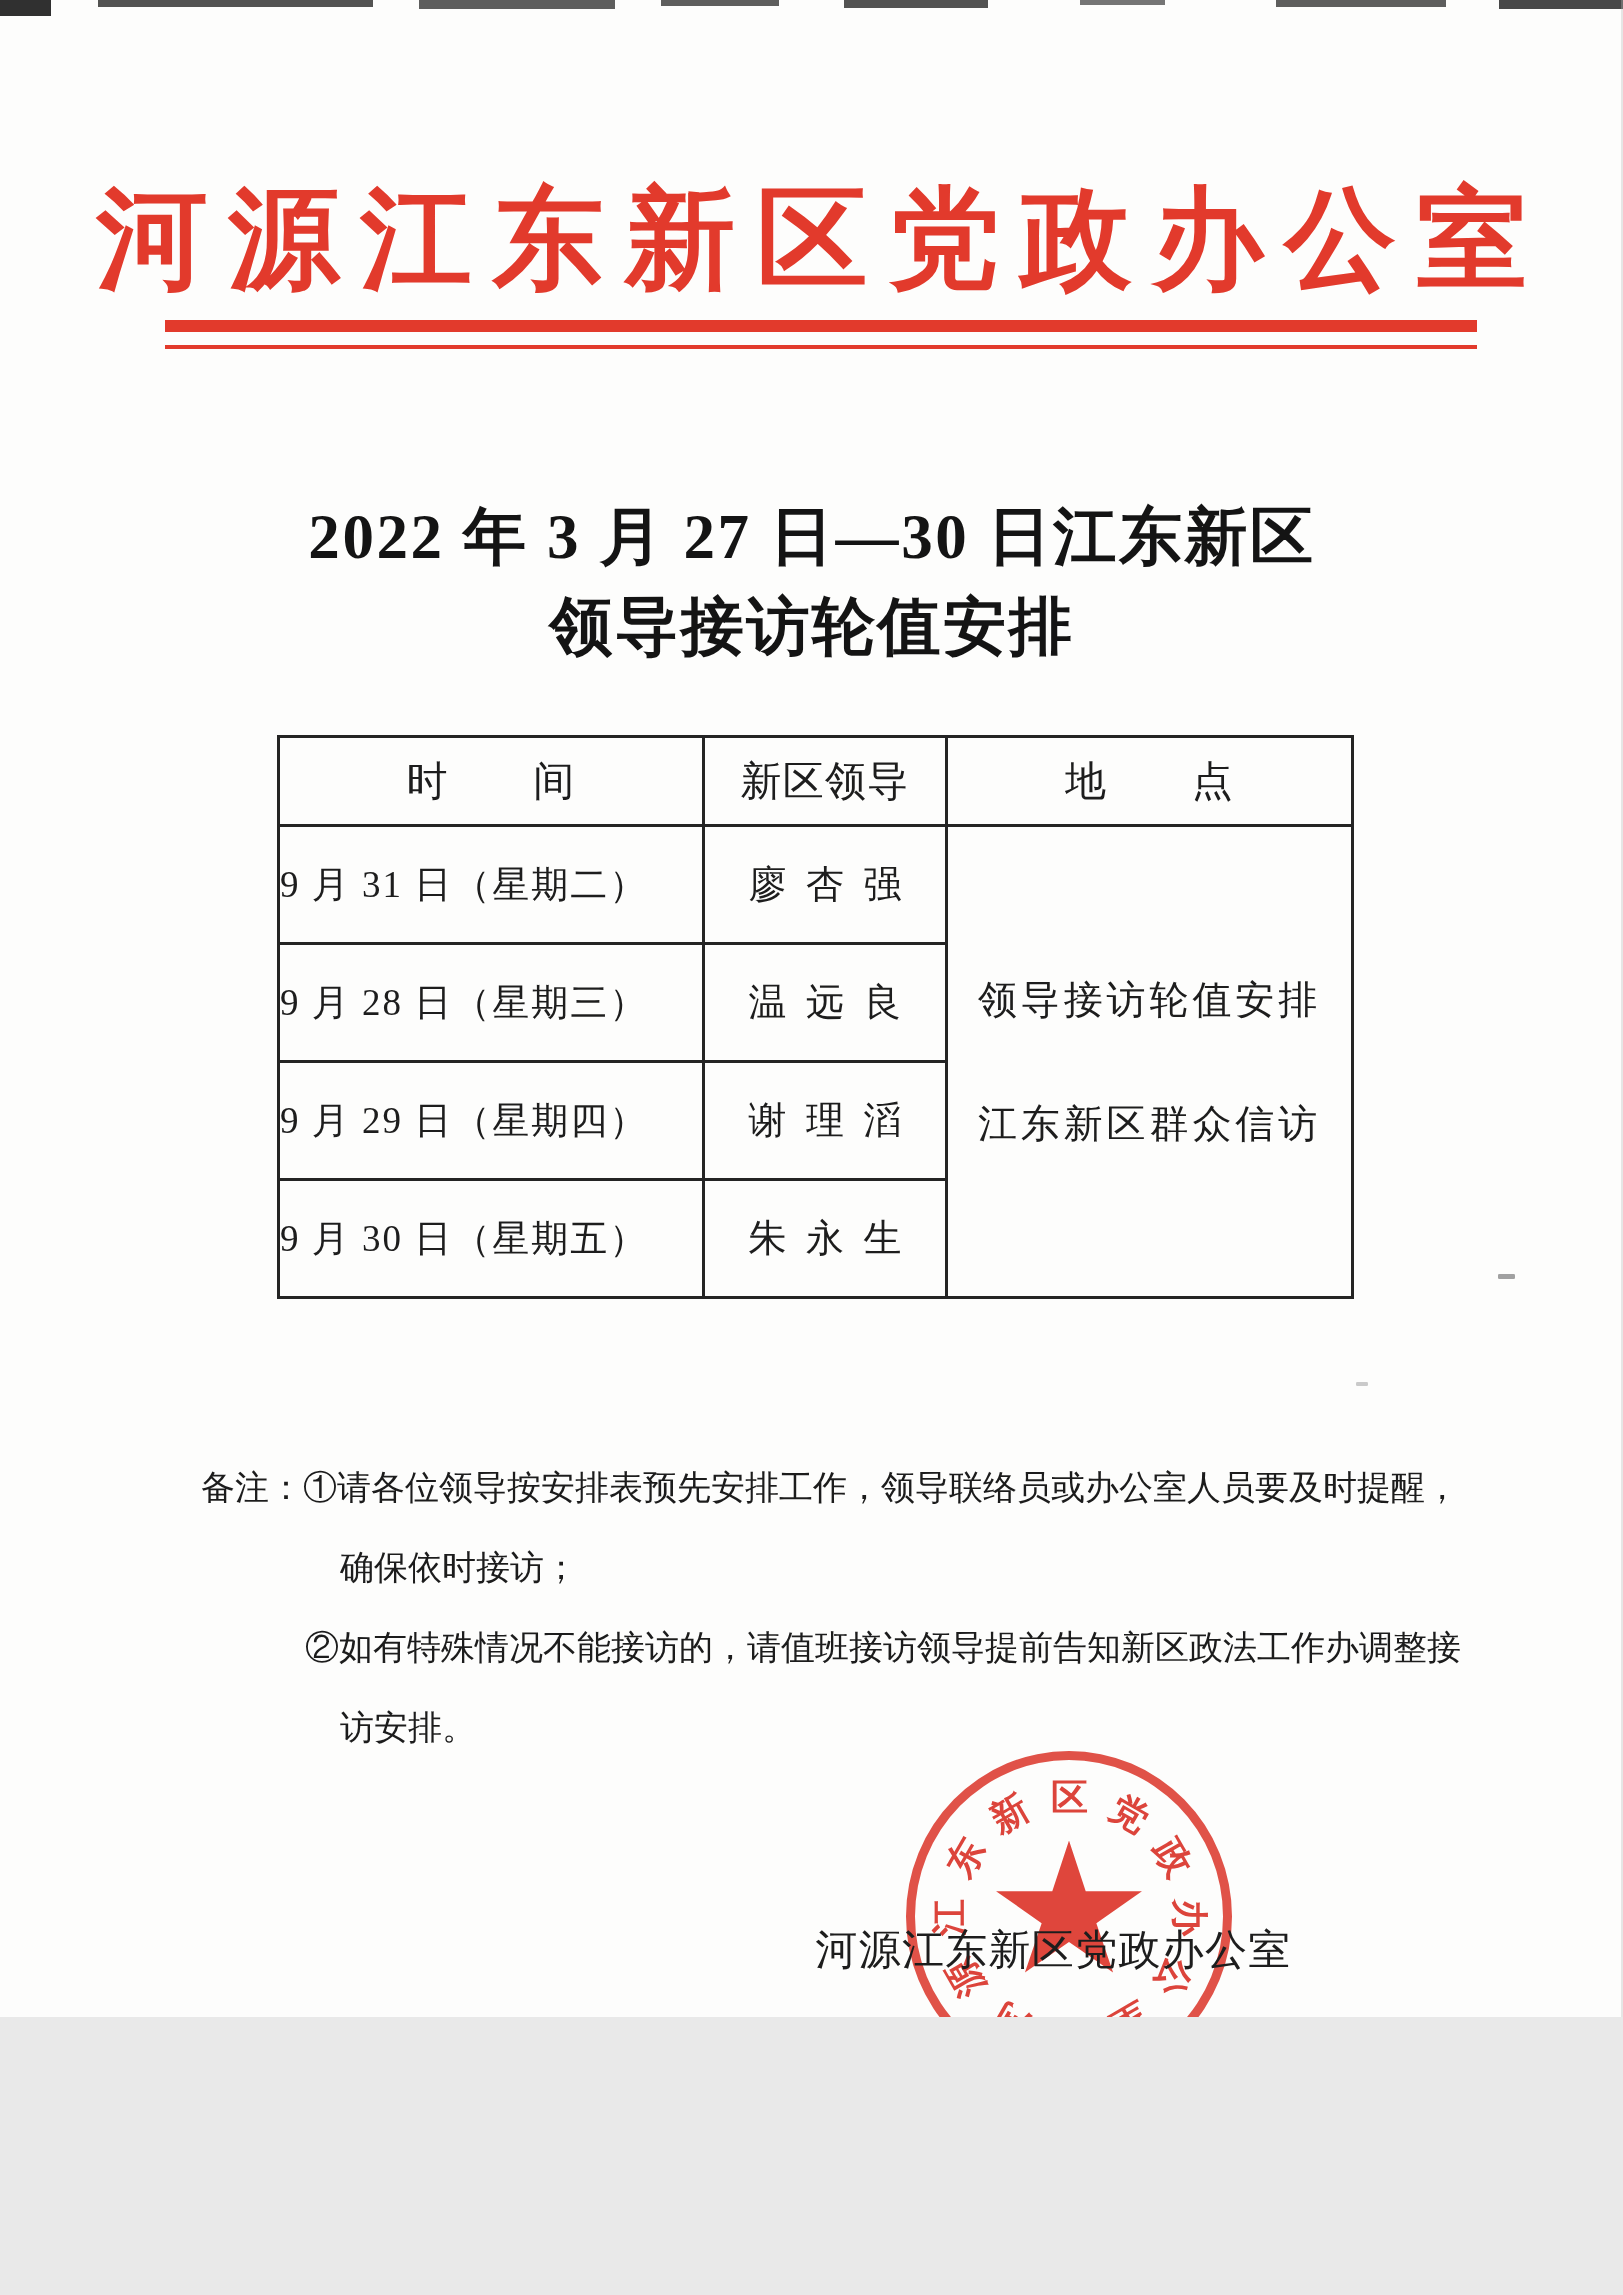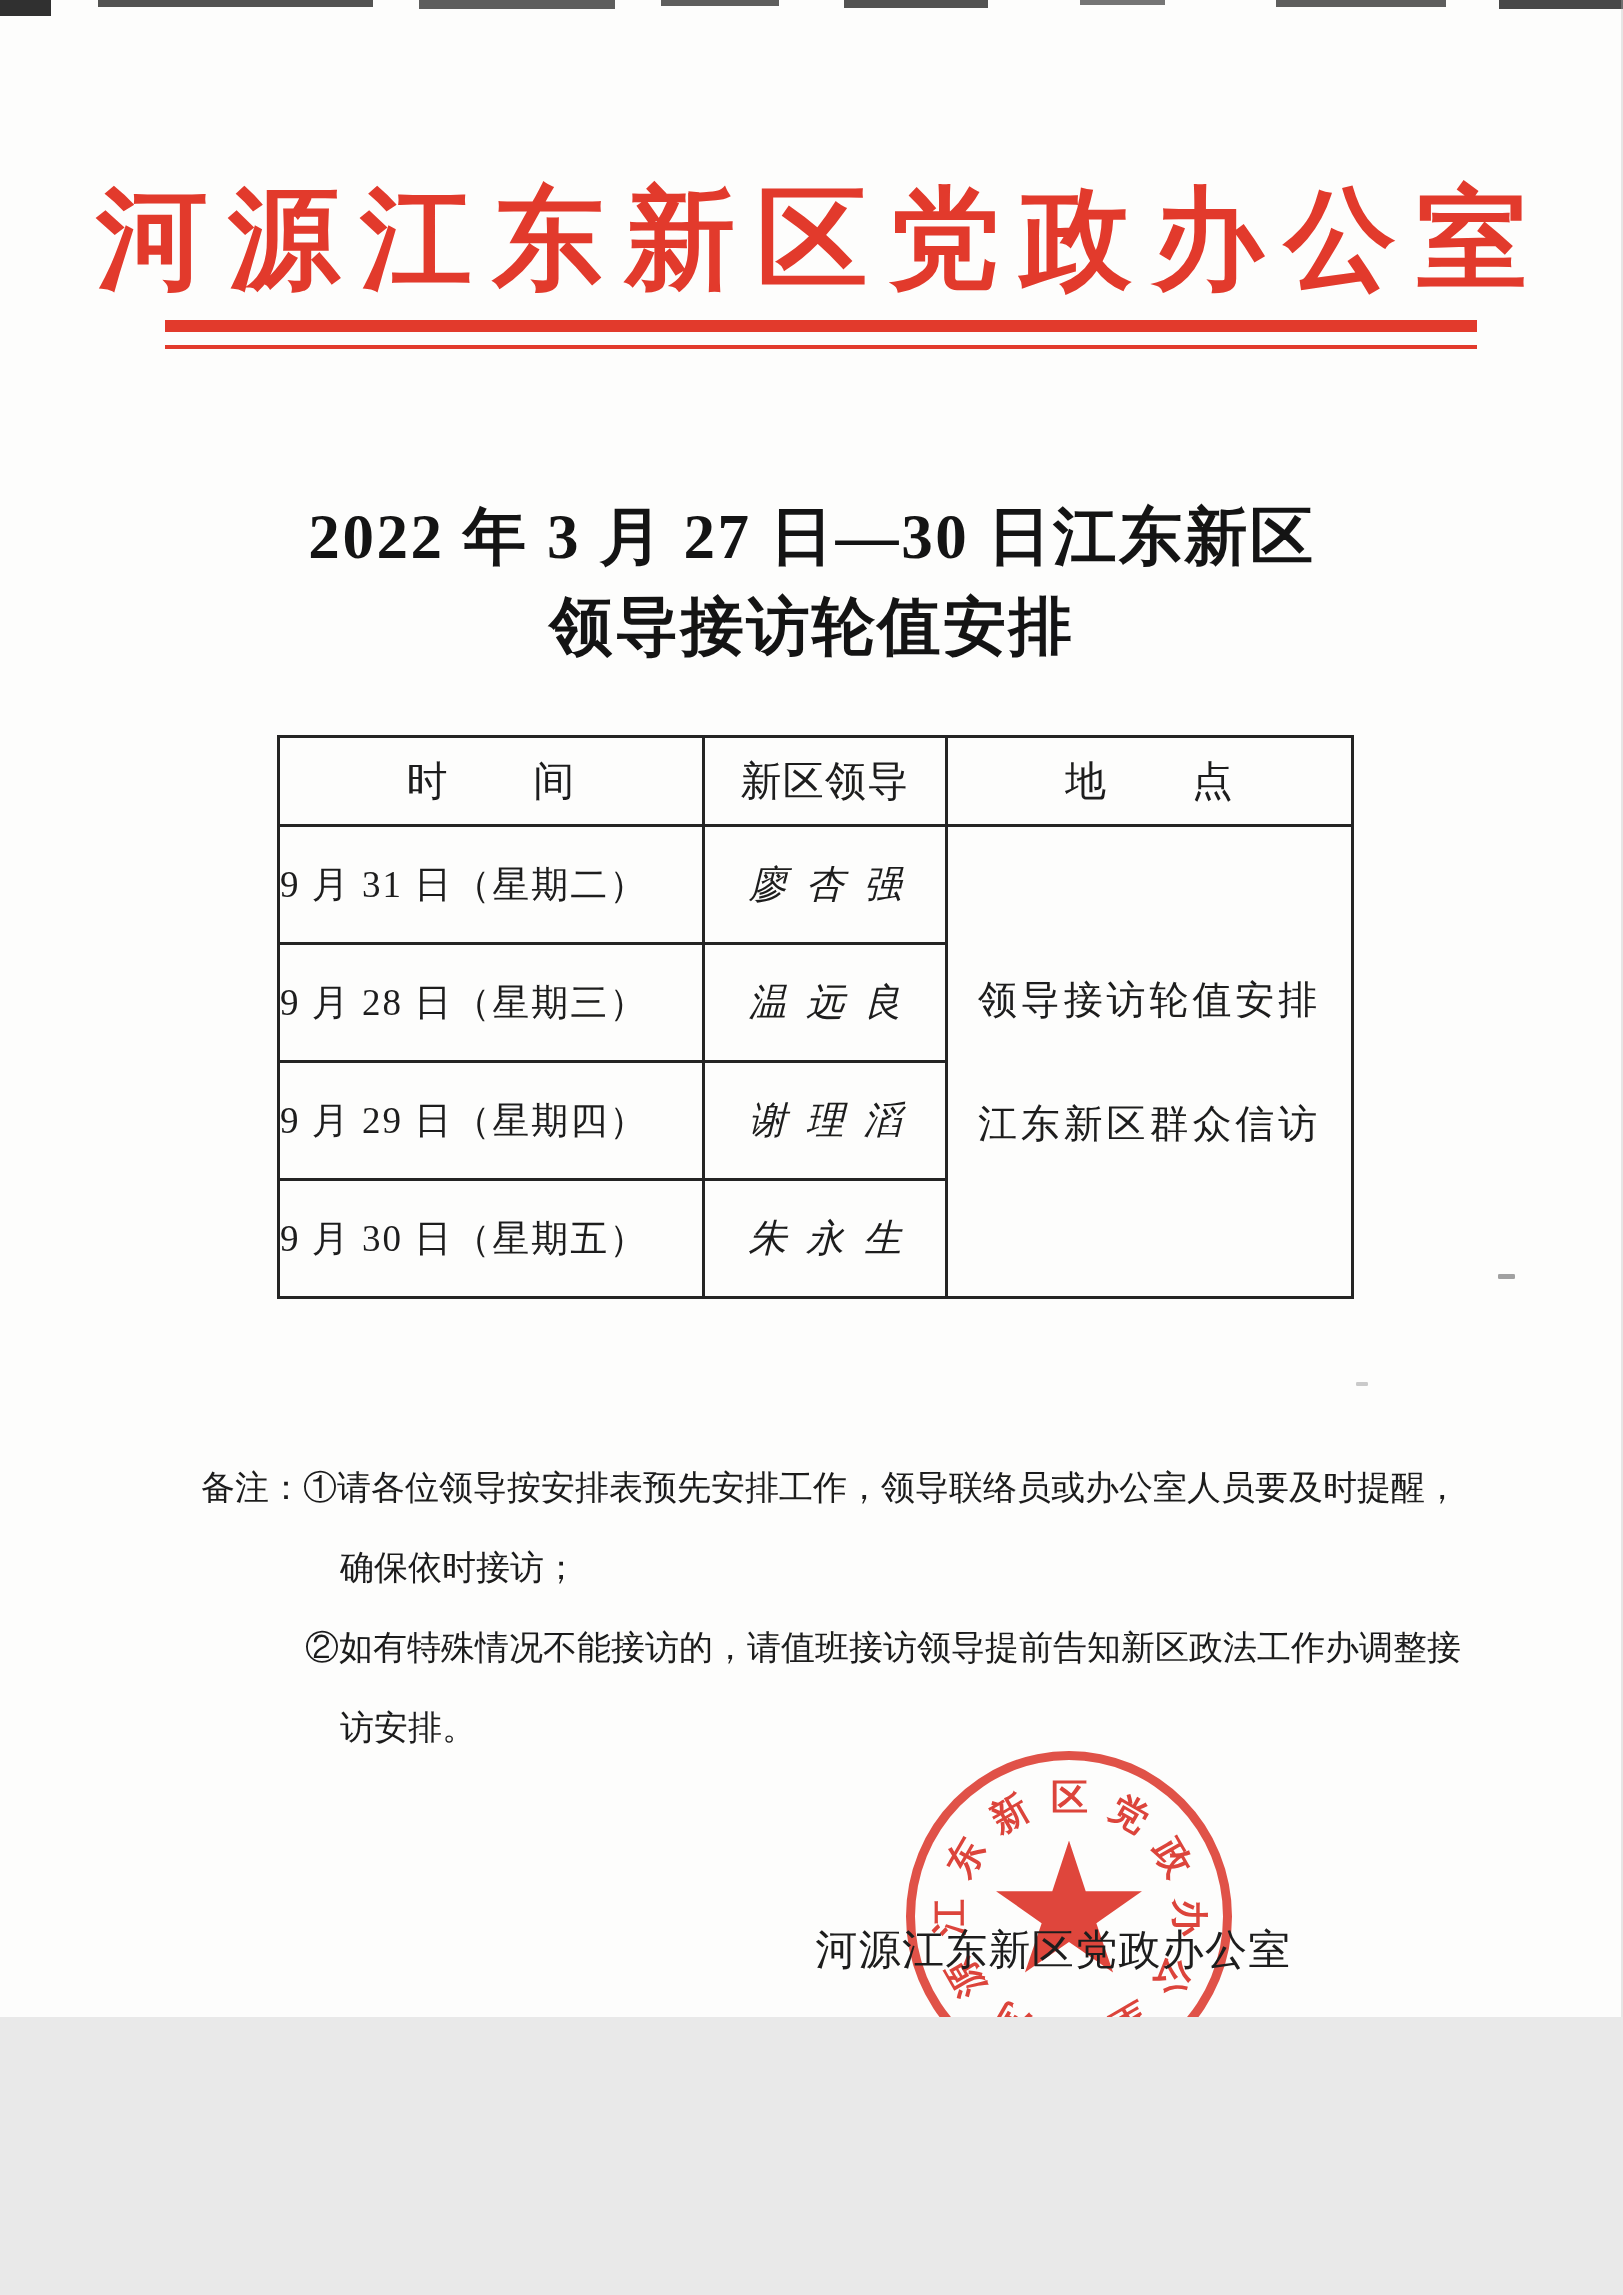--- a/index.html
+++ b/index.html
@@ -40,21 +40,21 @@
   table.roster col.c3 { width:406px; }
   table.roster th, table.roster td {
     border:3.3px solid #242424; padding:0; vertical-align:middle;
     font-weight:normal; color:#1d1d1d;
   }
   tr.hdr   { height:89px; }
   tr.data  { height:118px; }
   th.head  { font-size:41px; font-weight:bold; text-align:center; letter-spacing:1.3px; white-space:nowrap; }
   td.time  { font-size:37px; text-align:left; padding-left:25px; letter-spacing:2px; white-space:nowrap; }
   td.name  { font-size:38px; text-align:center; letter-spacing:19.6px; }
-  td.name span { margin-right:-19.6px;font-style:italic; }
+  td.name span { margin-right:-19.6px; }
   td.place { font-size:39px; text-align:center; letter-spacing:3.9px; }
   td.place div { line-height:124px; white-space:nowrap; }
   
   .notes { position:absolute; left:201px; top:1448px; width:1283px; font-size:34px; line-height:80px; color:#1c1c1c; }
   .notes div { white-space:nowrap; }
   .notes .ind-a { padding-left:139px; }
   .notes .ind-b { padding-left:104px; }
   
   .seal {
     position:absolute; left:906px; top:1751px; width:308px; height:313px;

